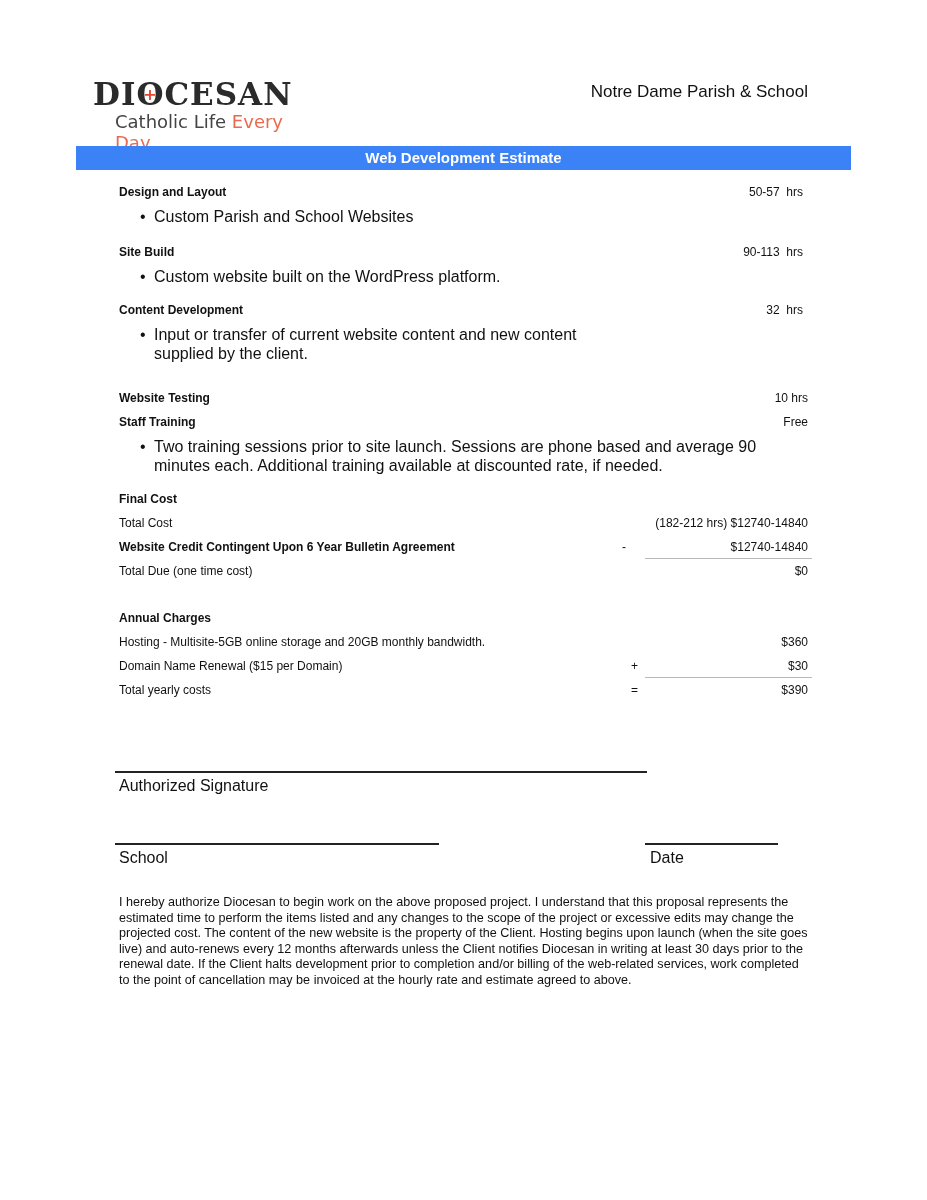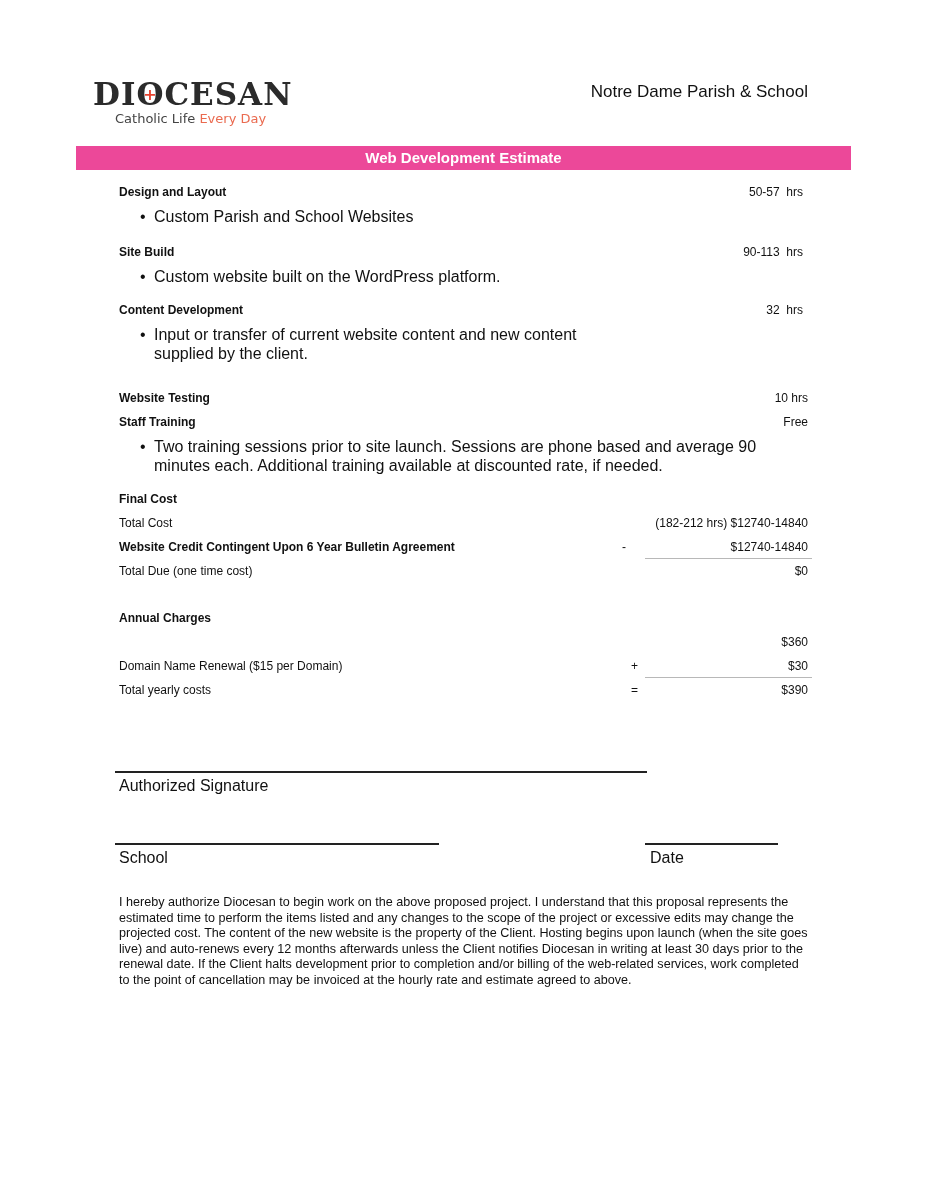--- a/index.html
+++ b/index.html
@@ -3,26 +3,26 @@
 <meta charset="utf-8">
 <style>
   * { box-sizing: border-box; margin: 0; padding: 0; }
   html, body { width: 927px; height: 1200px; background: #ffffff; }
   body { position: relative; font-family: "Liberation Sans", sans-serif; color: #111111; overflow: hidden; }
 
   .logo { position: absolute; left: 93px; top: 78px; width: 190px; }
   .logo-word { font-family: "DejaVu Serif", "Liberation Serif", serif; font-size: 31px; letter-spacing: 1px; color: #2b2b2b; line-height: 32px; font-weight: bold; display: flex; align-items: flex-start; }
   .logo-o { position: relative; display: inline-block; }
   .logo-cross { position: absolute; left: 50%; top: 50%; transform: translate(-50%, -45%); color: #e8432f; font-family: "DejaVu Sans", sans-serif; font-size: 16px; line-height: 16px; }
-  .logo-tag { font-size: 13px; color: #444; margin-left: 22px; margin-top: 1px; font-family: "DejaVu Sans", sans-serif; }
+  .logo-tag { font-size: 18px; color: #444; margin-left: 22px; margin-top: 1px; font-family: "DejaVu Sans", sans-serif; }
   .logo-tag .accent { color: #ea6a4f; }
 
   .client { position: absolute; right: 119px; top: 79px; text-align: right; font-size: 17px; line-height: 25px; color: #111; }
 
-  .banner { position: absolute; left: 76px; top: 146px; width: 775px; height: 24px; background: #ec4899; color: #fff; font-weight: bold; font-size: 15px; text-align: center; line-height: 24px; }
+  .banner { position: absolute; left: 76px; top: 146px; width: 775px; height: 24px; background: #3b82f6; color: #fff; font-weight: bold; font-size: 15px; text-align: center; line-height: 24px; }
 
   .content { position: absolute; left: 119px; top: 0; width: 689px; }
   .row { position: absolute; left: 0; width: 689px; font-size: 12px; line-height: 20px; display: flex; justify-content: space-between; }
   .row .b { font-weight: bold; }
   .bullet { position: absolute; left: 21px; font-size: 16px; line-height: 19px; width: 650px; }
   .bullet .dot { position: absolute; left: 0; top: 0; }
   .bullet .txt { display: block; padding-left: 14px; }
 
   .hrs { position: absolute; right: 5px; }
   .amt { position: absolute; right: 0; text-align: right; }
@@ -115,20 +115,21 @@
   <div class="underline" style="top:558px;"></div>
   <div class="row" style="top:561px;">
     <span>Total Due (one time cost)</span>
     <span class="amt">$0</span>
   </div>
 
   <div class="row" style="top:608px;">
     <span class="b">Annual Charges</span>
   </div>
   <div class="row" style="top:632px;">
+    <span>Hosting - Multisite-5GB online storage and 20GB monthly bandwidth.</span>
     <span class="amt">$360</span>
   </div>
   <div class="row" style="top:656px;">
     <span>Domain Name Renewal ($15 per Domain)</span>
     <span class="op" style="left:512px;">+</span>
     <span class="amt">$30</span>
   </div>
   <div class="underline" style="top:677px;"></div>
   <div class="row" style="top:680px;">
     <span>Total yearly costs</span>

